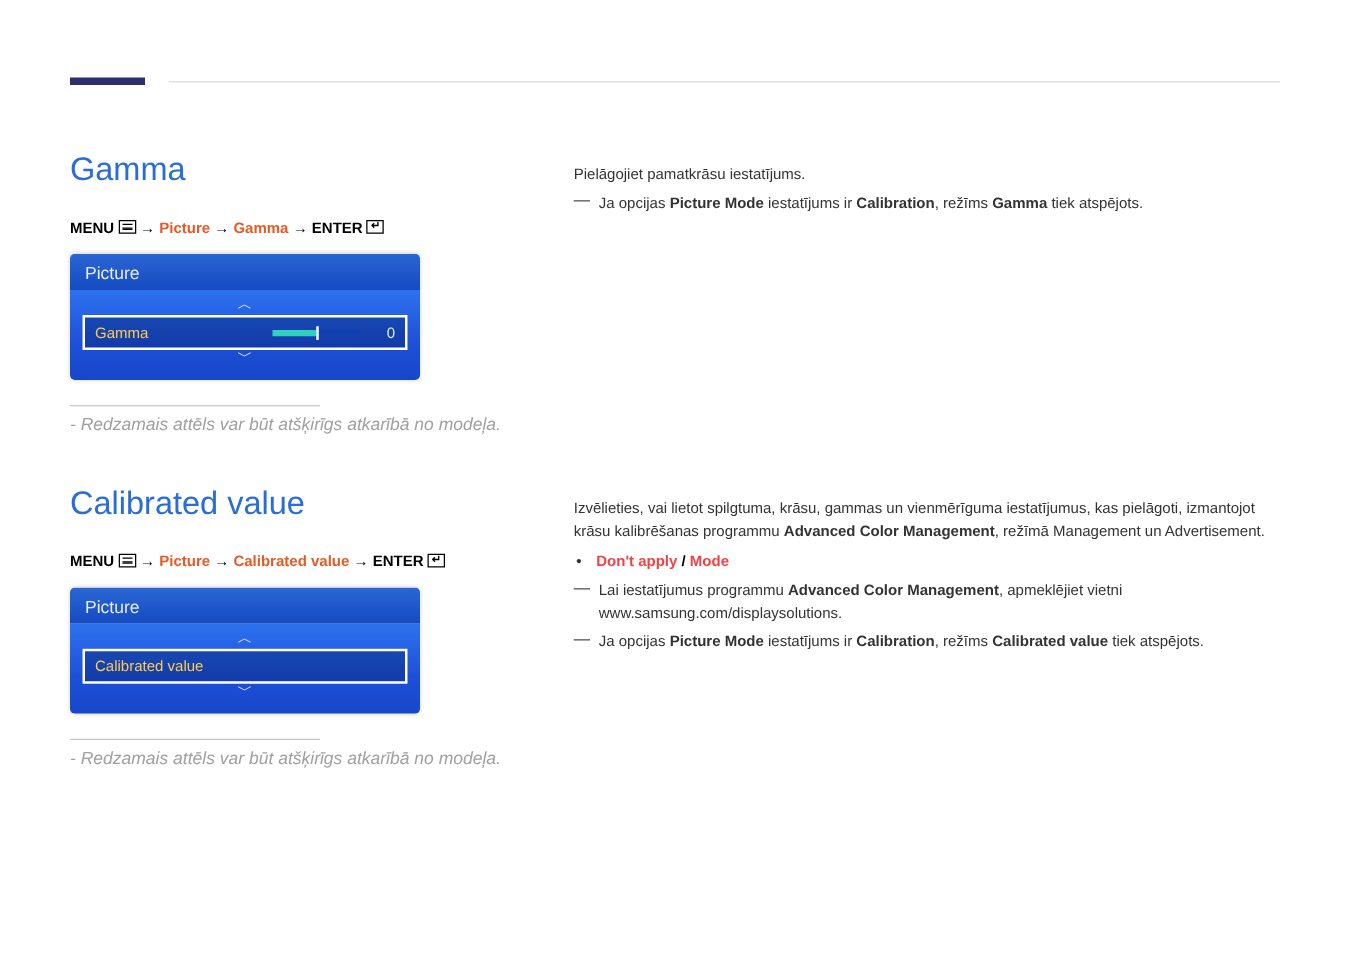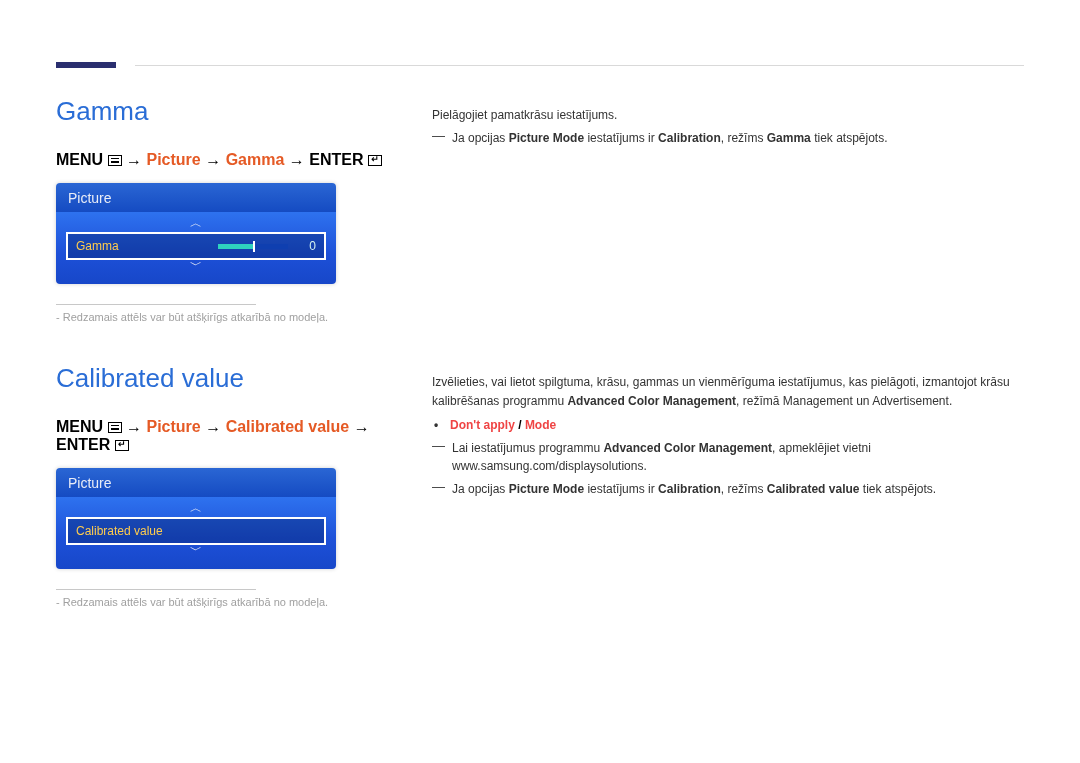--- a/index.html
+++ b/index.html
@@ -30,33 +30,34 @@
     background: #d9d9d9;
   }
   .content {
     position: absolute;
     left: 56px;
     top: 96px;
     right: 56px;
   }
   .two-col {
     display: flex;
-    gap: 16px;
+    gap: 43px;
     margin-bottom: 40px;
+    margin-top: 24px;
   }
   .left { width: 360px; flex: 0 0 360px; }
   .right { flex: 1; padding-top: 10px; font-size: 12px; line-height: 1.55; color: #333; }
   h1.section-title {
     color: #2a6dd6;
     font-weight: 400;
     font-size: 26px;
     margin-bottom: 24px;
   }
   .breadcrumb {
-    font-size: 16px;
+    font-size: 12px;
     font-weight: 700;
     color: #000;
     margin-bottom: 14px;
   }
   .breadcrumb .red { color: #e55a25; }
   .breadcrumb .arrow { font-weight: 400; }
   .icon-box {
     display: inline-block;
     width: 14px; height: 11px;
     border: 1px solid #000;
@@ -124,22 +125,23 @@
     width: 2px; height: 11px; background: #fff;
   }
   .osd-value { color: #d4f3ef; font-size: 12px; width: 20px; text-align: right; }
   .hr-short {
     border: none;
     border-top: 1px solid #c8c8c8;
     width: 200px;
     margin: 20px 0 6px;
   }
   .note {
-    font-size: 11px;
+    font-size: 14px;
     color: #a0a0a0;
+    font-style: italic;
   }
   
   .right p { margin-bottom: 4px; }
   .dash-item { display: flex; gap: 6px; margin-top: 4px; }
   .dash-item .dash { flex: 0 0 14px; font-size: 13px; line-height: 13px; }
   .dash-item .body { flex: 1; }
   .bullet-item { display: flex; gap: 6px; margin-top: 6px; margin-left: 2px; }
   .bullet-item .dot { flex: 0 0 10px; font-weight: 700; }
   .orange-parts .r { color: #ef4444; font-weight: 700; }
   .orange-parts .sep { color: #000; font-weight: 700; }

